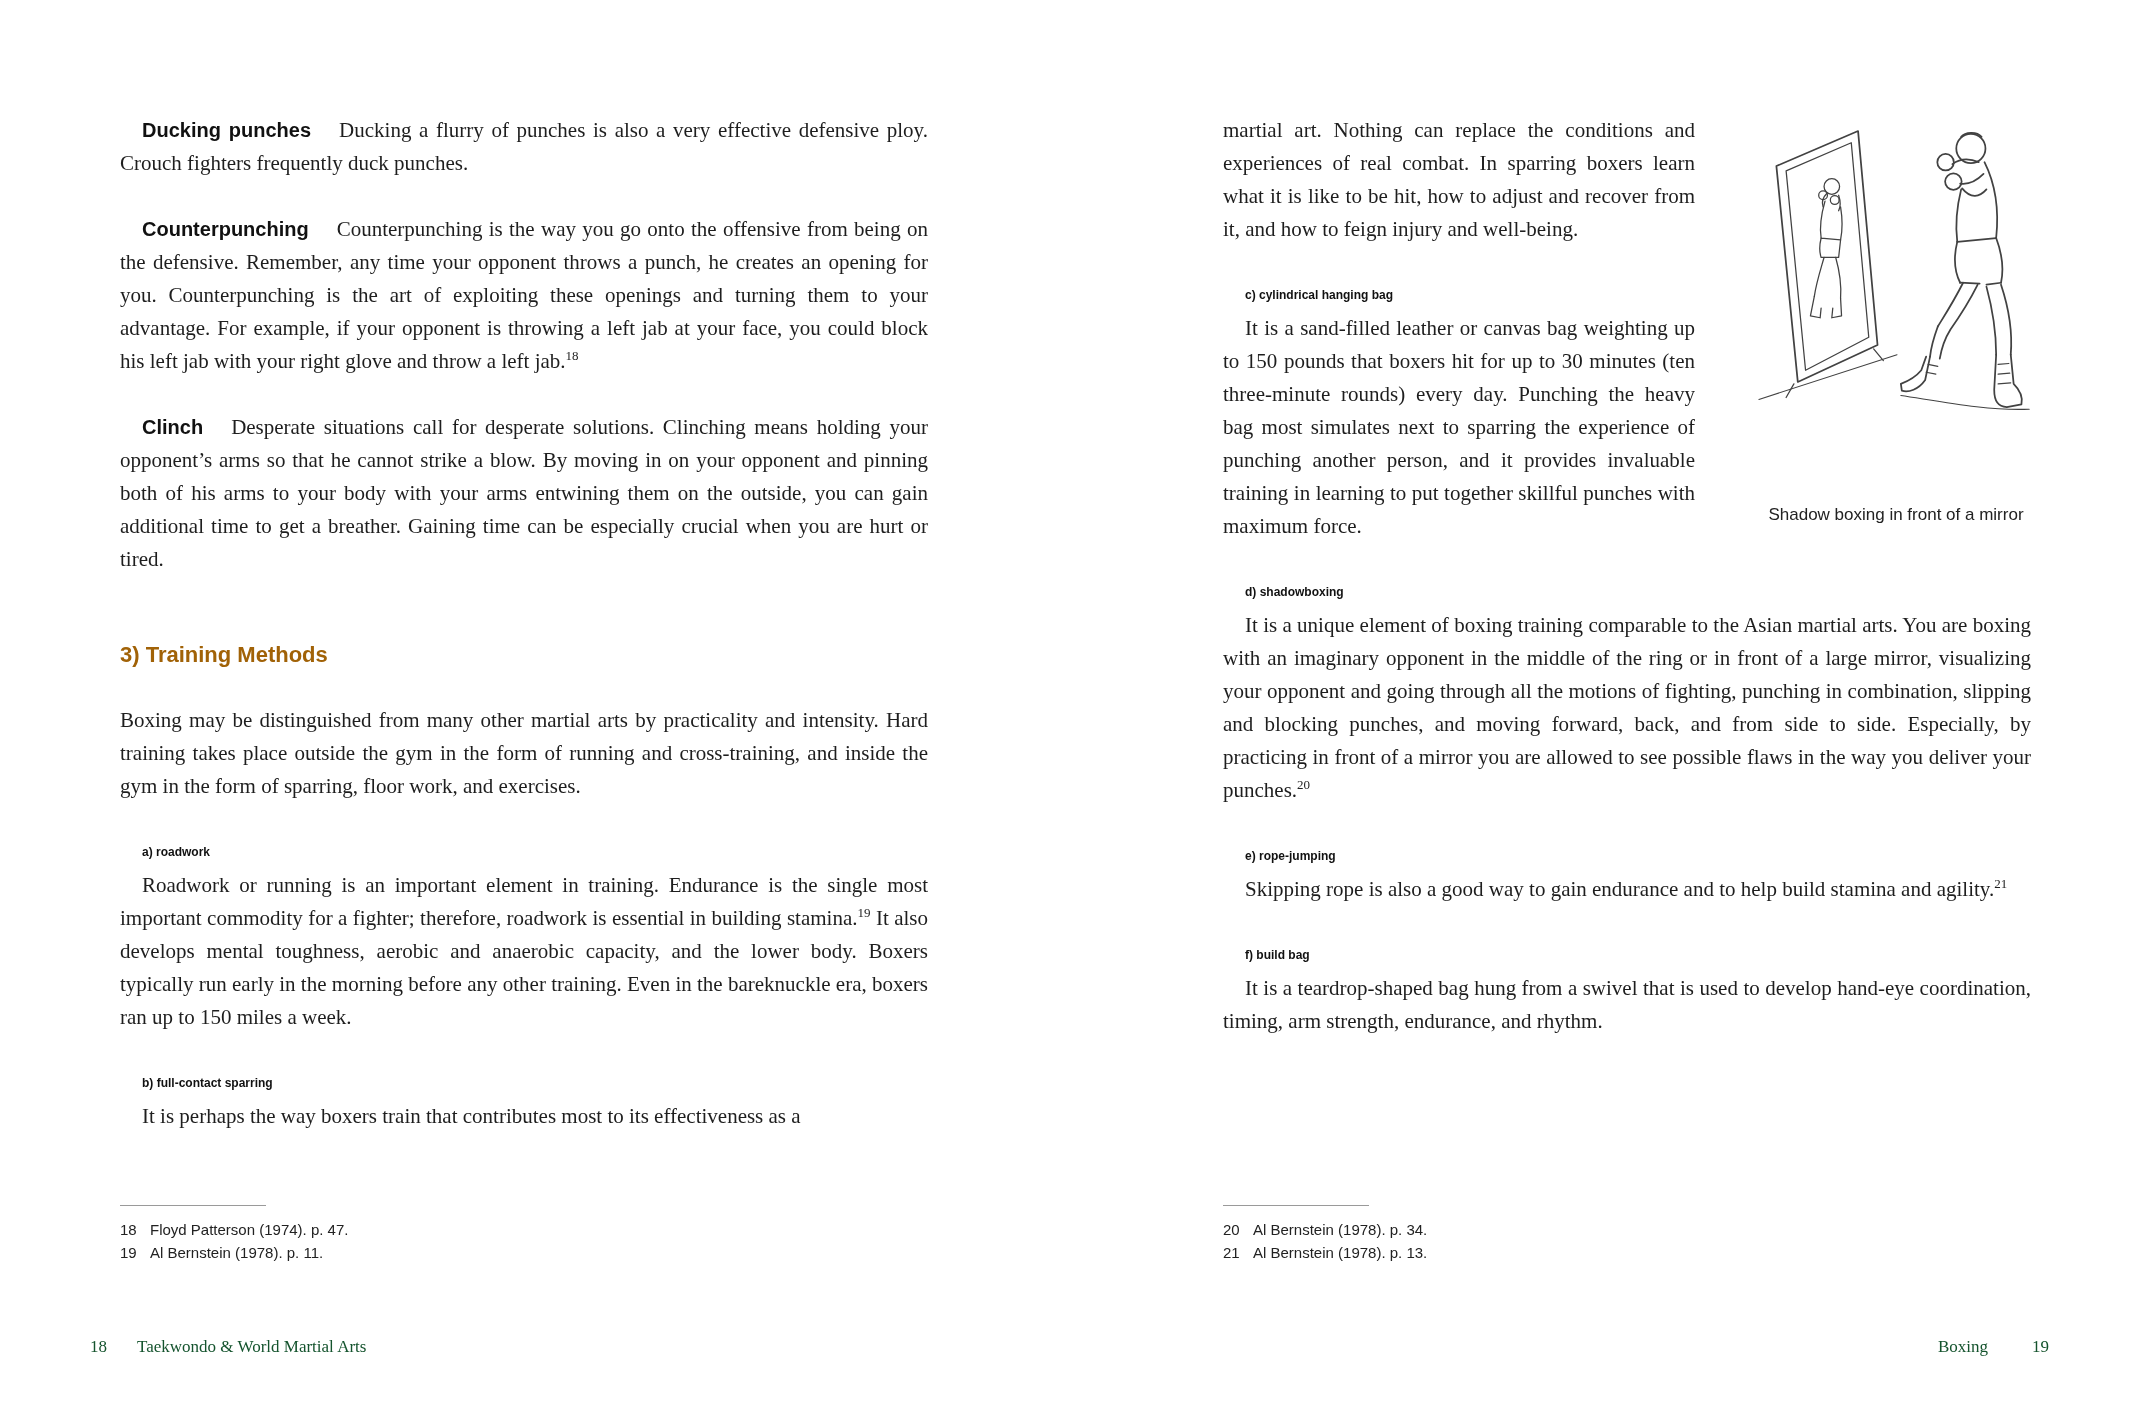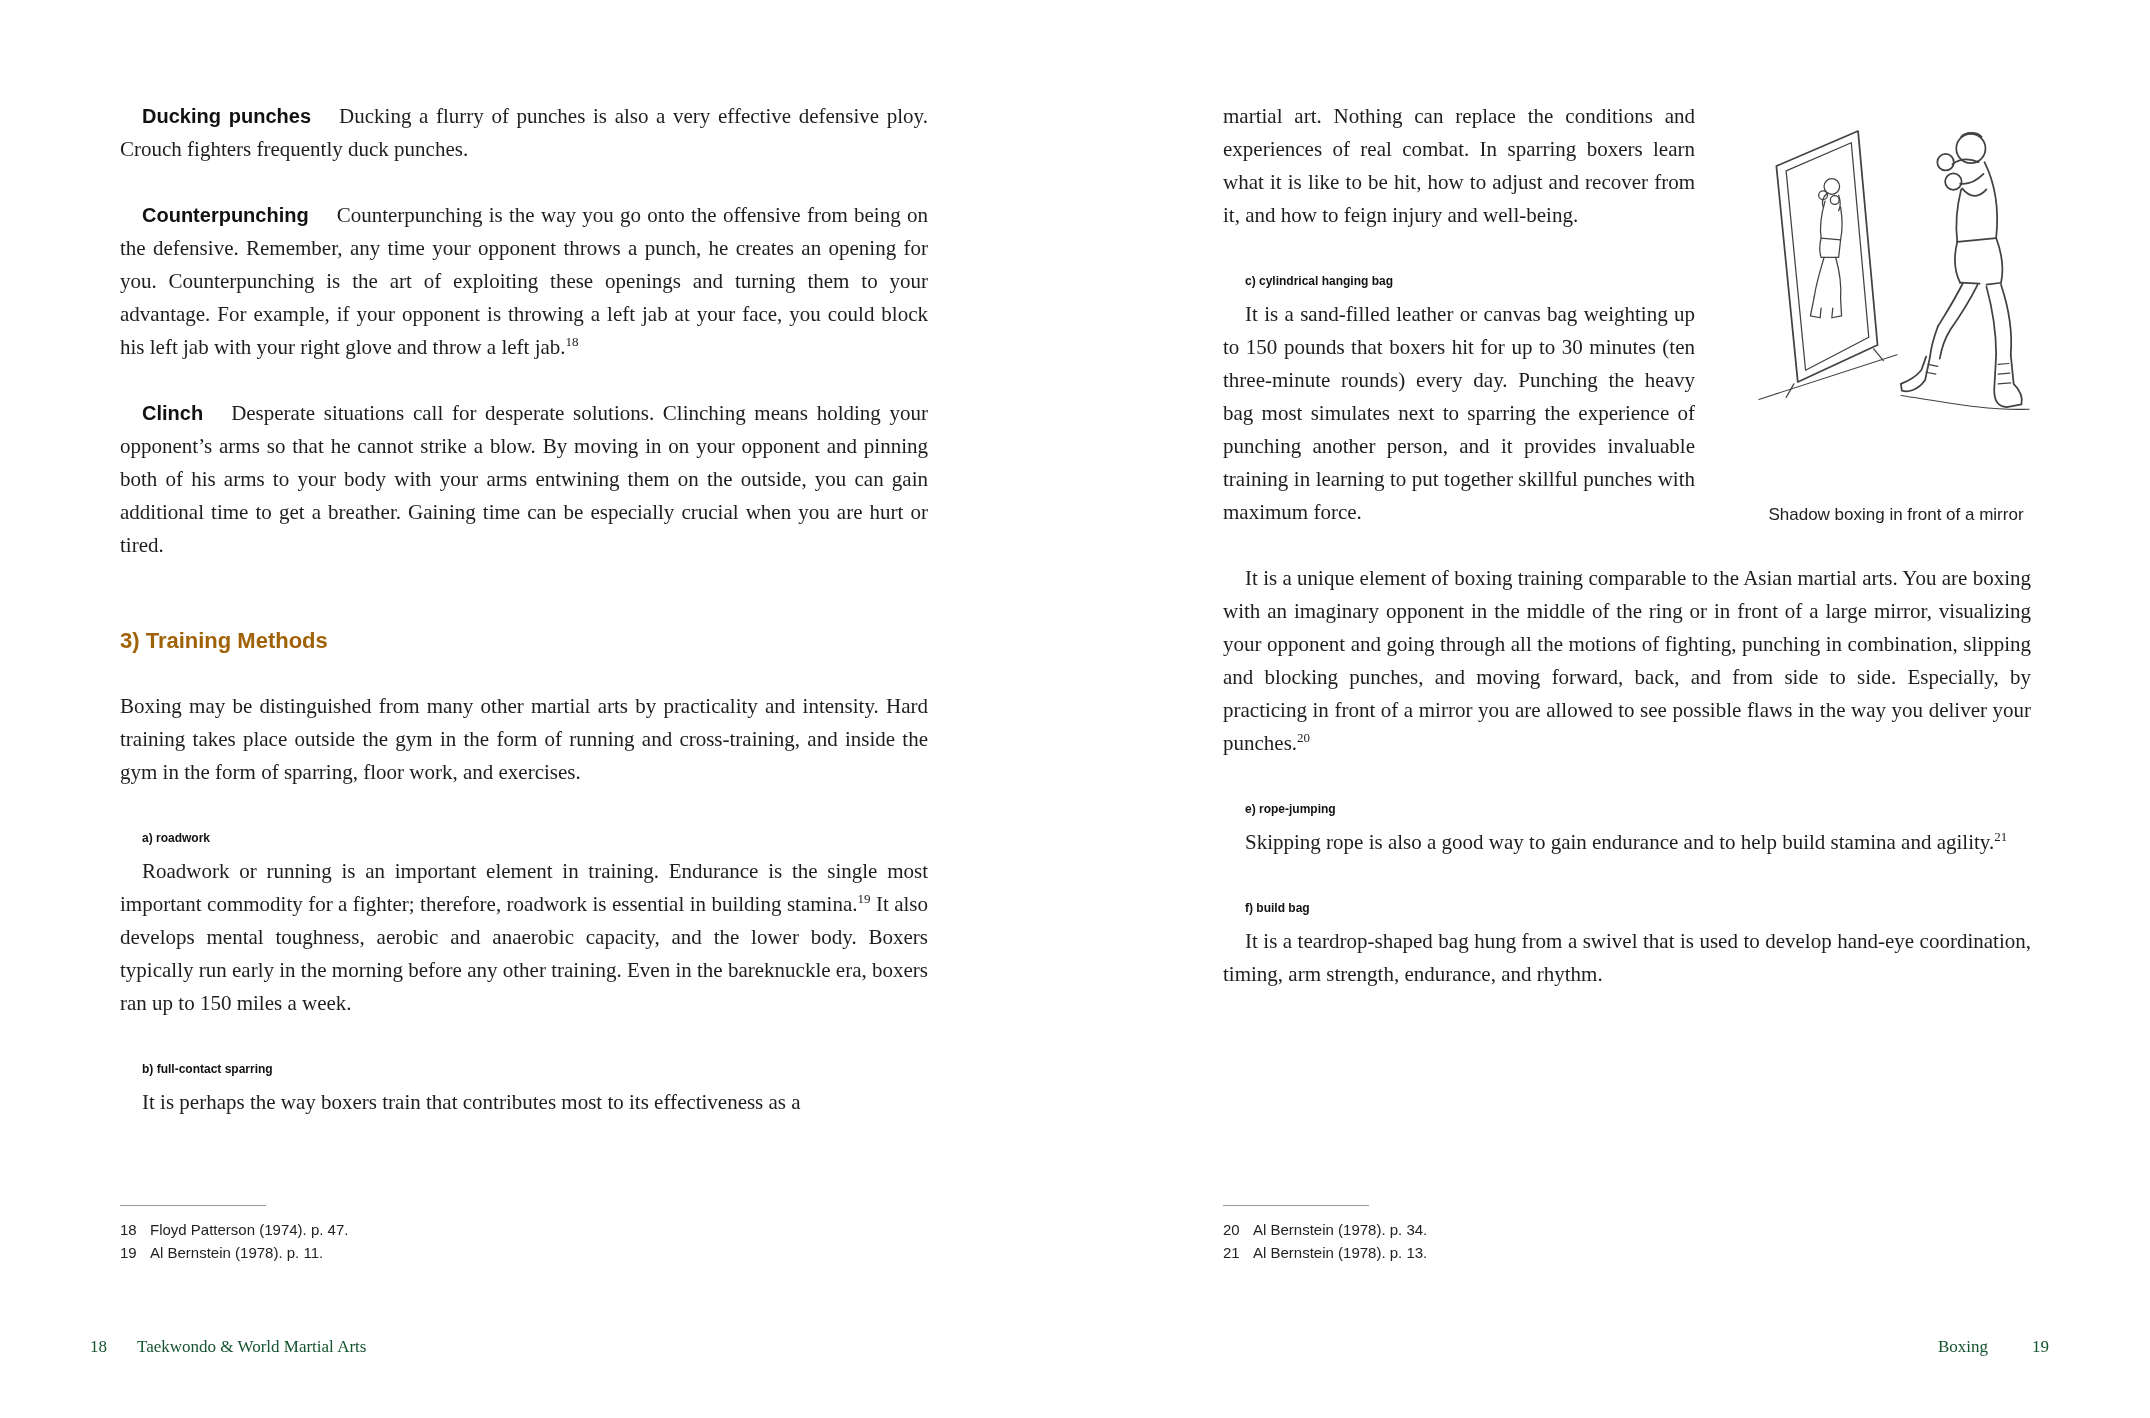--- a/index.html
+++ b/index.html
@@ -13,21 +13,21 @@
   .col { position: absolute; top: 100px; width: 808px; }
   .col-left  { left: 120px; }
   .col-right { left: 1223px; }
 
   .body-text p, p.para {
     font-size: 21px;
     line-height: 33px;
     text-align: justify;
   }
   p.para { margin-top: 33px; }
-  p.para.first { margin-top: 0; }
+  p.para.first { margin-top: 14px; }
   .indent { text-indent: 22px; }
 
   .runin-head {
     font-family: "Liberation Sans", sans-serif;
     font-weight: bold;
     font-size: 20px;
     color: #111;
     padding-right: 28px;
   }
 
@@ -136,20 +136,21 @@
 
 <section class="col col-right body-text">
 
   <div class="narrow">
     <p class="para first">martial art. Nothing can replace the conditions and experiences of real combat. In sparring boxers learn what it is like to be hit, how to adjust and recover from it, and how to feign injury and well-being.</p>
 
     <h3 class="h-sub">c) cylindrical hanging bag</h3>
     <p class="para indent">It is a sand-filled leather or canvas bag weighting up to 150 pounds that boxers hit for up to 30 minutes (ten three-minute rounds) every day. Punching the heavy bag most simulates next to sparring the experience of punching another person, and it provides invaluable training in learning to put together skillful punches with maximum force.</p>
   </div>
 
+  <h3 class="h-sub">d) shadowboxing</h3>
   <p class="para indent"><span>It is a unique element of boxing training comparable to the Asian martial arts. You are boxing with an imaginary opponent in the middle of the ring or in front of a large mirror, visualizing your opponent and going through all the motions of fighting, punching in combination, slipping and blocking punches, and moving forward, back, and from side to side. Especially, by practicing in front of a mirror you are allowed to see possible flaws in the way you deliver your punches.</span><sup>20</sup></p>
 
   <h3 class="h-sub">e) rope-jumping</h3>
   <p class="para indent"><span>Skipping rope is also a good way to gain endurance and to help build stamina and agility.</span><sup>21</sup></p>
 
   <h3 class="h-sub">f) build bag</h3>
   <p class="para indent">It is a teardrop-shaped bag hung from a swivel that is used to develop hand-eye coordination, timing, arm strength, endurance, and rhythm.</p>
 
 </section>
 

